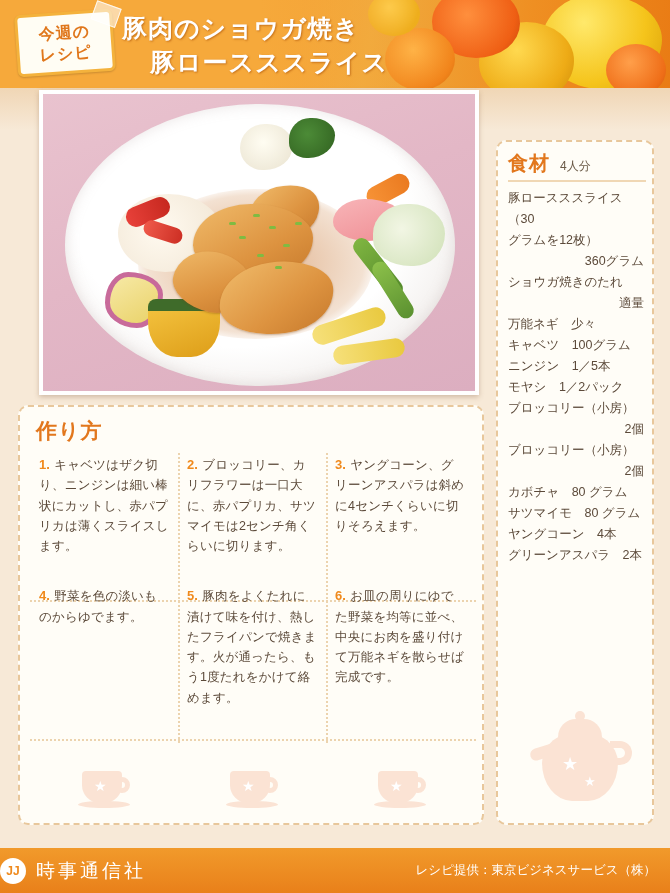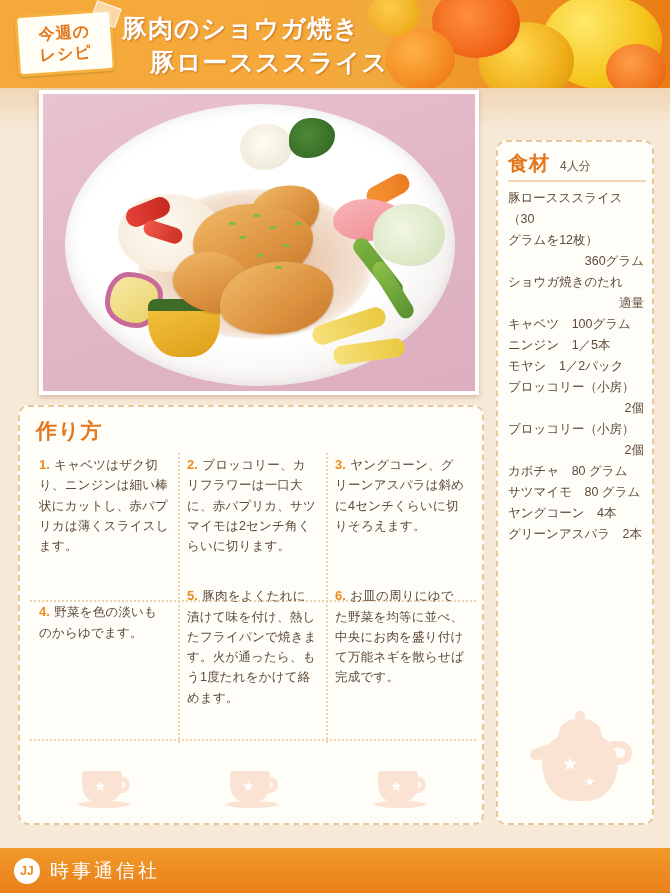--- a/index.html
+++ b/index.html
@@ -177,21 +177,21 @@
   .ps1 { left:30px; top:52px; font-size:18px; }
   .ps2 { left:52px; top:72px; font-size:13px; }
 
   
   .footer {
     position:absolute; left:0; top:848px; width:670px; height:45px;
     background:linear-gradient(180deg,#f19a2b,#e9801a);
     display:flex; align-items:center;
   }
   .logo-circle {
-    margin-left:14px; width:26px; height:26px; border-radius:50%;
+    margin-left:0; width:26px; height:26px; border-radius:50%;
     background:#fff; color:#ef8a1e; font-size:12px; font-weight:bold;
     display:flex; align-items:center; justify-content:center;
   }
   .footer-name { margin-left:10px; color:#fff; font-size:19px; font-weight:normal; letter-spacing:3px; }
   .footer-right { margin-left:auto; margin-right:14px; color:#fff; font-size:12.5px; }
 </style>
 </head>
 <body>
 
 <div class="banner">
@@ -262,21 +262,21 @@
       <span class="txt">キャベツはザク切り、ニンジンは細い棒状にカットし、赤パプリカは薄くスライスします。</span>
     </div>
     <div class="step">
       <span class="no">2.</span>
       <span class="txt">ブロッコリー、カリフラワーは一口大に、赤パプリカ、サツマイモは2センチ角くらいに切ります。</span>
     </div>
     <div class="step">
       <span class="no">3.</span>
       <span class="txt">ヤングコーン、グリーンアスパラは斜めに4センチくらいに切りそろえます。</span>
     </div>
-    <div class="step" style="margin-top:32px">
+    <div class="step" style="margin-top:16px">
       <span class="no">4.</span>
       <span class="txt">野菜を色の淡いものからゆでます。</span>
     </div>
     <div class="step" style="margin-top:16px">
       <span class="no">5.</span>
       <span class="txt">豚肉をよくたれに漬けて味を付け、熱したフライパンで焼きます。火が通ったら、もう1度たれをかけて絡めます。</span>
     </div>
     <div class="step" style="margin-top:16px">
       <span class="no">6.</span>
       <span class="txt">お皿の周りにゆでた野菜を均等に並べ、中央にお肉を盛り付けて万能ネギを散らせば完成です。</span>
@@ -316,20 +316,21 @@
     <span class="h">食材</span>
     <span class="serv">4人分</span>
   </div>
   <div class="ing-rule"></div>
   <div class="ing-list">
     <div class="ing-row">豚ロースススライス（30</div>
     <div class="ing-row">グラムを12枚）</div>
     <div class="ing-row right">360グラム</div>
     <div class="ing-row">ショウガ焼きのたれ</div>
     <div class="ing-row right">適量</div>
+    <div class="ing-row">万能ネギ　少々</div>
     <div class="ing-row">キャベツ　100グラム</div>
     <div class="ing-row">ニンジン　1／5本</div>
     <div class="ing-row">モヤシ　1／2パック</div>
     <div class="ing-row">ブロッコリー（小房）</div>
     <div class="ing-row right">2個</div>
     <div class="ing-row">ブロッコリー（小房）</div>
     <div class="ing-row right">2個</div>
     <div class="ing-row">カボチャ　80 グラム</div>
     <div class="ing-row">サツマイモ　80 グラム</div>
     <div class="ing-row">ヤングコーン　4本</div>
@@ -343,13 +344,14 @@
     <div class="pot-lid"></div>
     <div class="pot-knob"></div>
     <div class="pot-star ps1">★</div>
     <div class="pot-star ps2">★</div>
   </div>
 </div>
 
 <div class="footer">
   <div class="logo-circle">JJ</div>
   <div class="footer-name">時事通信社</div>
+  <div class="footer-right">レシピ提供：東京ビジネスサービス（株）</div>
 </div>
 
 </body></html>

